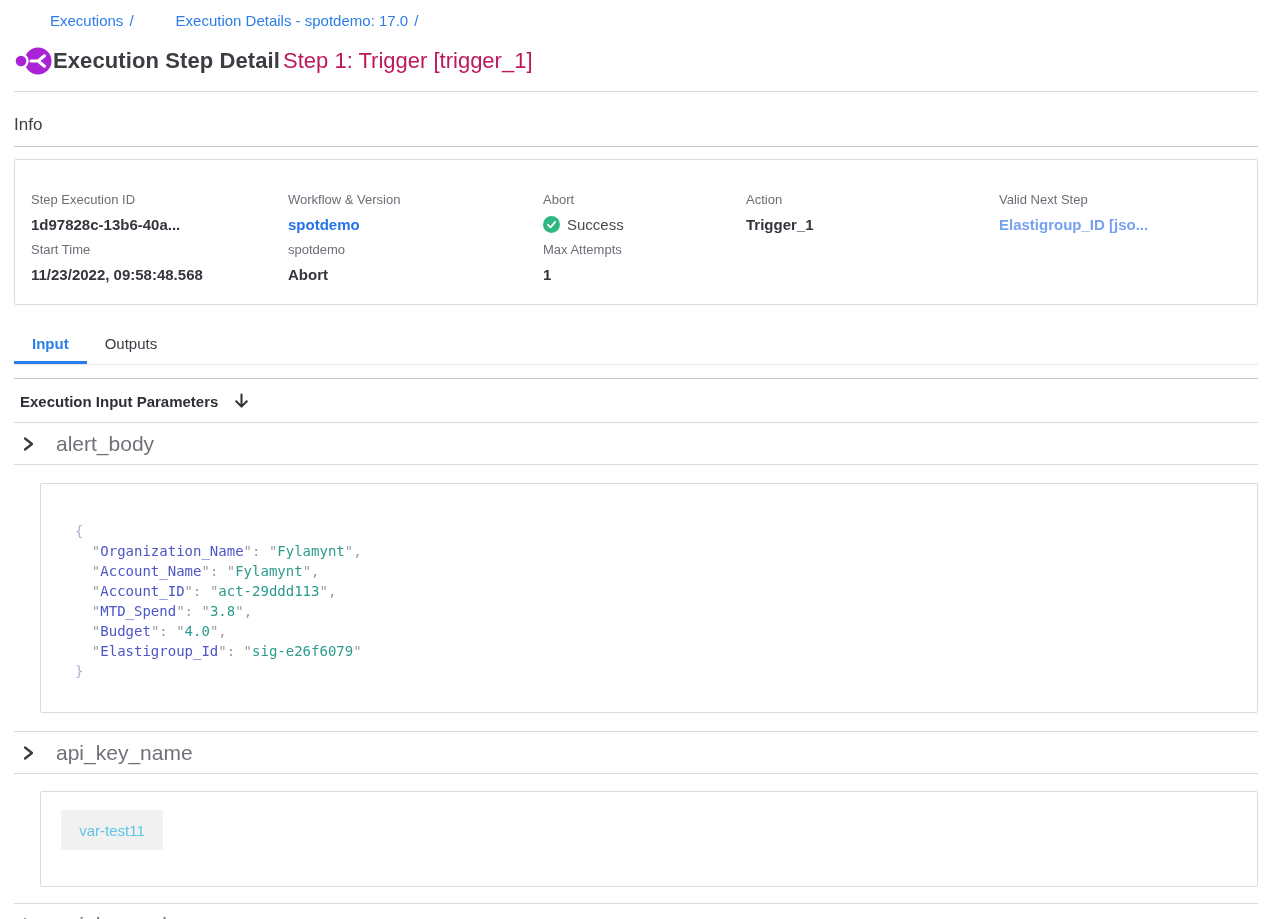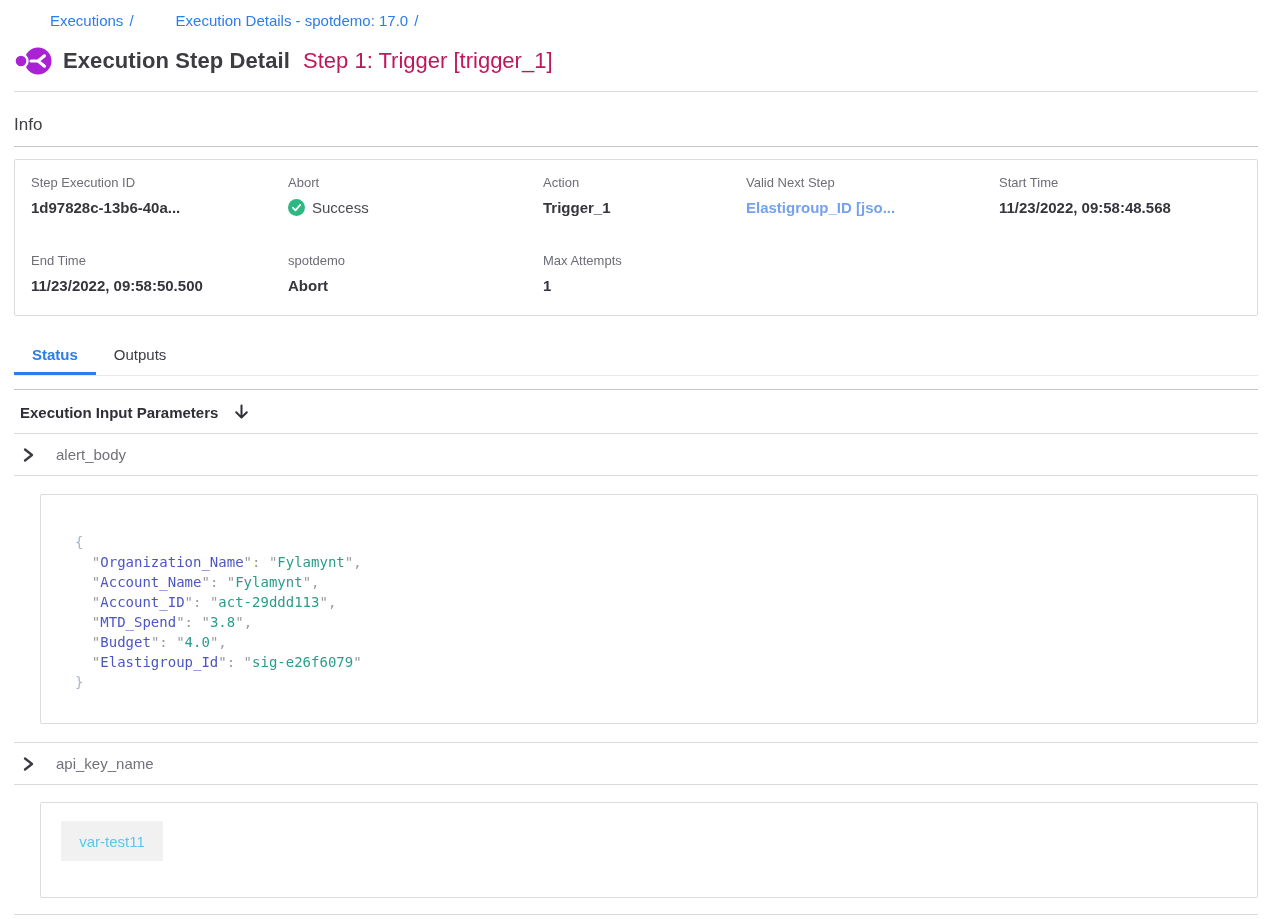--- a/index.html
+++ b/index.html
@@ -6,37 +6,37 @@
   html,body { width:1272px; height:919px; background:#ffffff; overflow:hidden;
     font-family:"Liberation Sans", sans-serif; color:#3e3e44; }
   .page { padding:12px 14px 0 14px; }
 
   
   .breadcrumb { font-size:15px; color:#2b7de9; }
   .breadcrumb a { color:#2b7de9; text-decoration:none; cursor:pointer;margin-left:36px; }
   .breadcrumb .sep { margin:0 6px; color:#2b7de9; }
 
   
-  .header { display:flex; align-items:center; gap:11px; margin-top:17px; }
+  .header { display:flex; align-items:center; gap:1px; margin-top:17px; }
   .header .logo { flex:0 0 auto; display:flex; }
   .title { font-size:22px; font-weight:700; color:#3c3c42; letter-spacing:.1px; }
   .subtitle { font-size:22px; font-weight:400; color:#be185d; margin-left:2px; }
 
   .divider { border-top:1px solid #d9d9d9; }
   .divider.dark { border-top:1px solid #c7c7c7; }
 
   .hdr-rule { margin-top:15px; }
 
   
   .section-title { margin-top:23px; font-size:17px; color:#3e3e44; }
   .info-rule { margin-top:11px; }
   .info-card { margin-top:12px; border:1px solid #dcdcdc; border-radius:2px;
     padding:15px 16px 21px 16px; }
   .info-grid { display:grid; grid-template-columns:257px 255px 203px 253px 1fr;
-    row-gap:37px; }
+    row-gap:9px;margin-top:17px; }
   .f-label { font-size:13px; color:#6d6d78; margin-bottom:9px; }
   .f-value { font-size:15px; font-weight:700; color:#35353d; }
   .f-value.link { color:#2573e8; cursor:pointer; }
   .f-value.link-light { color:#76a1ee; cursor:pointer; }
   .f-value.status { display:flex; align-items:center; gap:7px; font-weight:400; color:#4a4a52; }
 
   
   .tabs { margin-top:24px; display:flex; border-bottom:1px solid #e8e8e8; }
   .tab { font-size:15px; padding:6px 18px 9px 18px; color:#3c3c44; cursor:pointer;
     border-bottom:3px solid transparent; }
@@ -44,21 +44,21 @@
   .tabs-rule { margin-top:13px; }
 
   
   .params-header { margin:13px 0 12px 0; padding-left:6px; display:flex; align-items:center; }
   .params-header .ph-text { font-size:15px; font-weight:700; color:#2f2f37; }
   .params-header .dl-icon { margin-left:15px; display:flex; cursor:pointer; }
 
   
   .param-row { height:41px; display:flex; align-items:center; padding-left:7px; cursor:pointer; }
   .param-row .chev { display:flex; flex:0 0 auto; }
-  .param-row .pname { margin-left:21px; font-size:15px; color:#71717a; }
+  .param-row .pname { margin-left:21px; font-size:21px; color:#71717a; }
 
   
   .code-card { margin:18px 0 18px 26px; border:1px solid #dcdcdc; border-radius:2px; }
   .code-card pre { padding:37px 34px 31px 34px; font-family:"DejaVu Sans Mono", monospace;
     font-size:14px; line-height:20px; }
   .code-card .br { color:#a9b3cf; }
   .code-card .q  { color:#9a9aa0; }
   .code-card .p  { color:#9a9aa0; }
   .code-card .k  { color:#4d56c5; }
   .code-card .s  { color:#2b9c8c; }
@@ -95,20 +95,24 @@
   <div class="section-title">Info</div>
   <div class="divider dark info-rule"></div>
 
   <div class="info-card">
     <div class="info-grid">
         <div class="info-cell">
           <div class="f-label">Step Execution ID</div>
           <div class="f-value text">1d97828c-13b6-40a...</div>
         </div>
         <div class="info-cell">
+          <div class="f-label">Workflow &amp; Version</div>
+          <div class="f-value link">spotdemo</div>
+        </div>
+        <div class="info-cell">
           <div class="f-label">Abort</div>
           <div class="f-value status">
             <svg width="17" height="17" viewBox="0 0 17 17">
               <circle cx="8.5" cy="8.5" r="8.5" fill="#2eb881"></circle>
               <path d="M4.8 8.7 L7.5 11.3 L12.2 5.9" fill="none" stroke="#fff" stroke-width="1.8" stroke-linecap="round" stroke-linejoin="round"></path>
             </svg>
             <span>Success</span>
           </div>
         </div>
         <div class="info-cell">
@@ -117,36 +121,32 @@
         </div>
         <div class="info-cell">
           <div class="f-label">Valid Next Step</div>
           <div class="f-value link-light">Elastigroup_ID [jso...</div>
         </div>
         <div class="info-cell">
           <div class="f-label">Start Time</div>
           <div class="f-value text">11/23/2022, 09:58:48.568</div>
         </div>
         <div class="info-cell">
-          <div class="f-label">End Time</div>
-          <div class="f-value text">11/23/2022, 09:58:50.500</div>
-        </div>
-        <div class="info-cell">
           <div class="f-label">spotdemo</div>
           <div class="f-value text">Abort</div>
         </div>
         <div class="info-cell">
           <div class="f-label">Max Attempts</div>
           <div class="f-value text">1</div>
         </div>
       </div>
   </div>
 
   <div class="tabs">
-    <div class="tab active">Status</div>
+    <div class="tab active">Input</div>
     <div class="tab">Outputs</div>
   </div>
   <div class="divider dark tabs-rule"></div>
 
   <div class="params-header">
     <span class="ph-text">Execution Input Parameters</span>
     <span class="dl-icon">
       <svg width="17" height="18" viewBox="0 0 17 18">
         <path d="M8.5 2.5 V14 M3.2 9.3 L8.5 14.6 L13.8 9.3" fill="none" stroke="#2f2f37" stroke-width="2" stroke-linecap="round" stroke-linejoin="round"></path>
       </svg>

